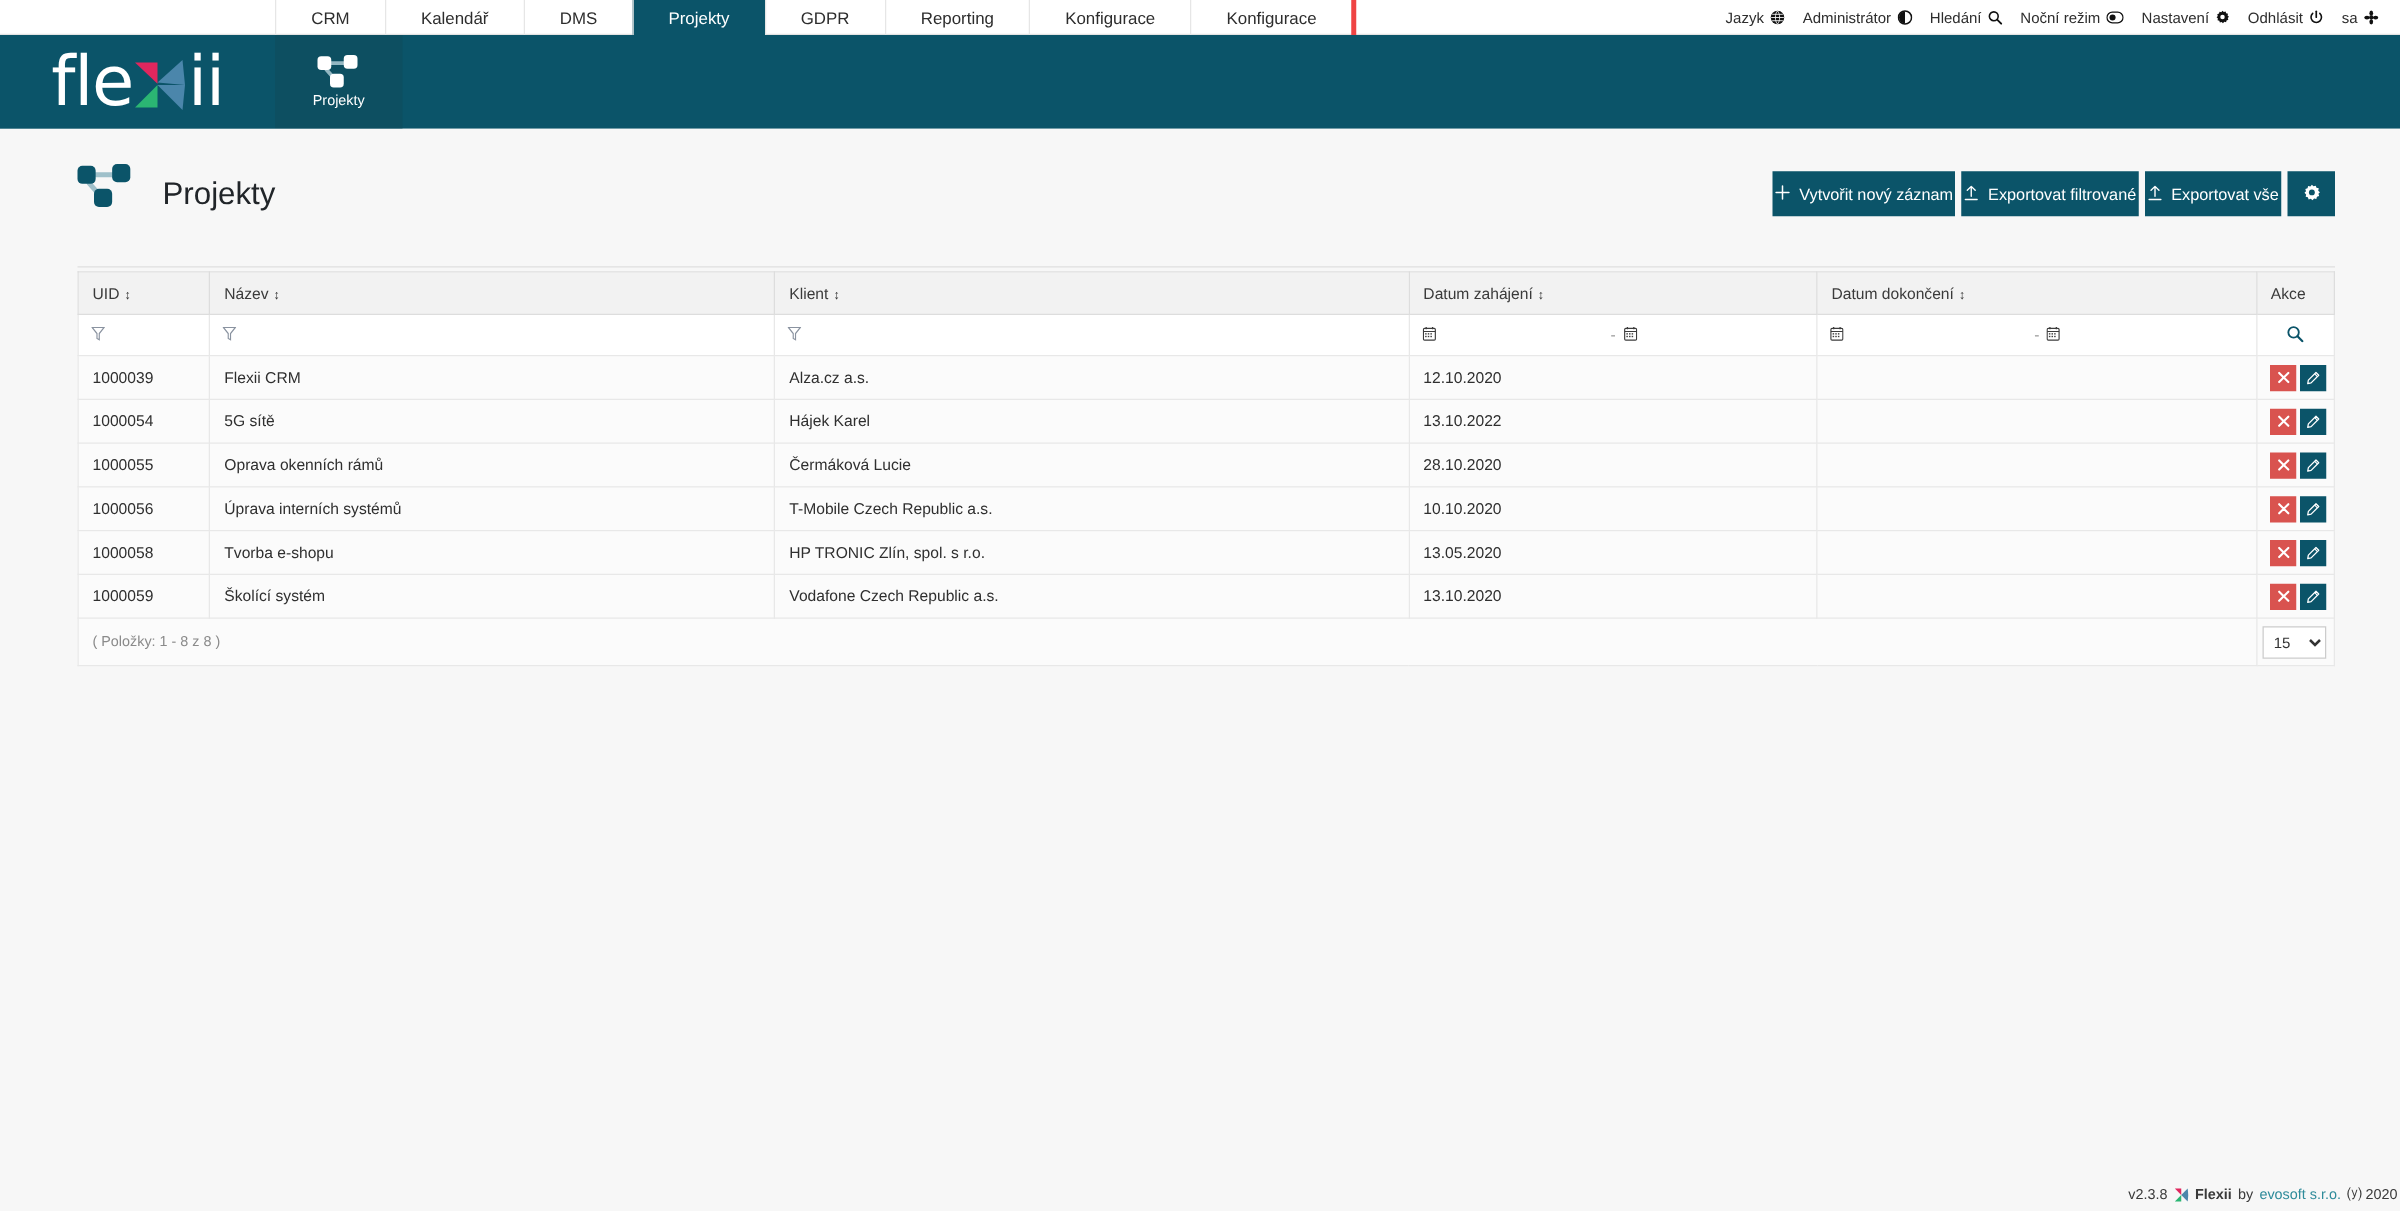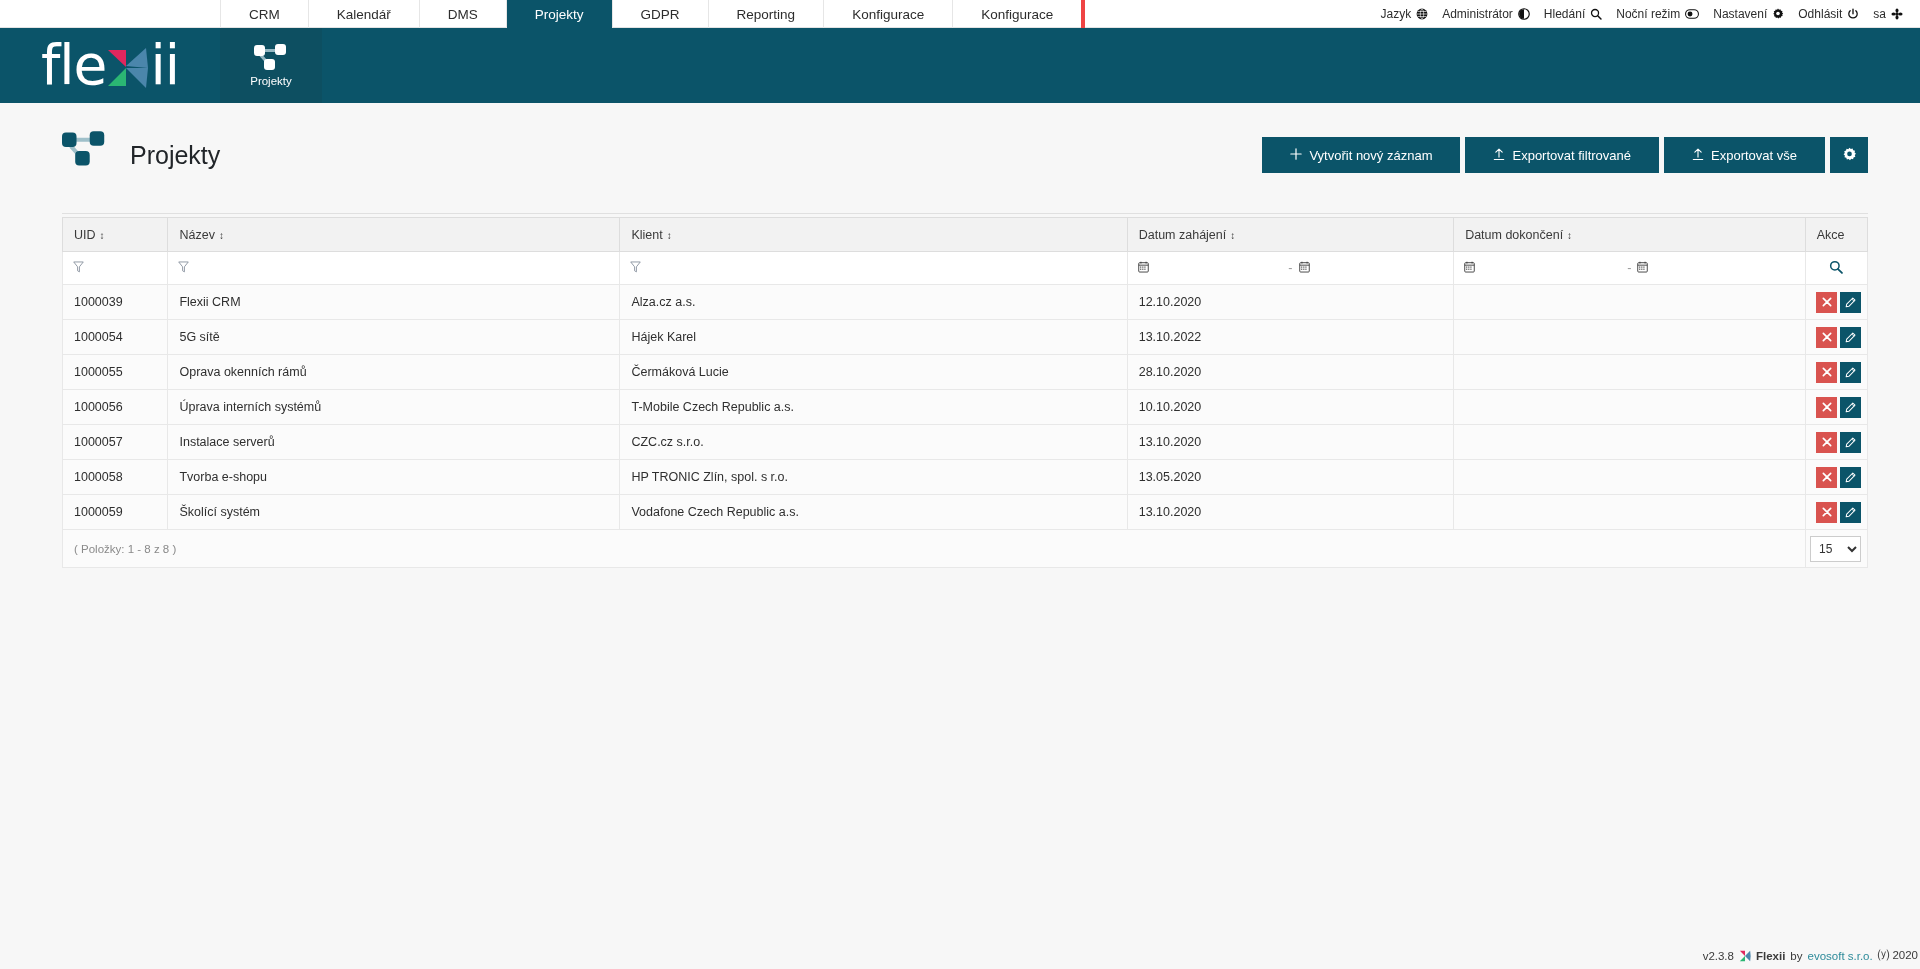--- a/index.html
+++ b/index.html
@@ -130,21 +130,21 @@
     font-weight: 400;
   }
   .page-title .nodes { width: 46px; height: 36px; transform: scale(1.32); transform-origin: left center; margin-right: 8px;}
   .head-actions { margin-left: auto; display: flex; gap: 5px; }
   .btn {
     background: #0b5469;
     color: #ffffff;
     border: none;
     font-size: 13px;
     font-family: "Liberation Sans", sans-serif;
-    padding: 0 28px;
+    padding: 0 2px;
     height: 36px;
     display: inline-flex; align-items: center; gap: 7px;
     cursor: pointer;
     white-space: nowrap;
   }
   .btn.square { width: 38px; padding: 0; justify-content: center; }
   .btn .bicon { font-size: 13px; line-height: 1; }
 
   
   .table-wrap {
@@ -607,37 +607,20 @@
                   <path d="M1.6 1.6 L10.4 10.4 M10.4 1.6 L1.6 10.4" stroke="#fff" stroke-width="2" stroke-linecap="round"></path>
                 </svg>
               </span><span class="act edit">
                 <svg width="11" height="11" viewBox="0 0 13 13">
                   <path d="M9.2 1.2 L11.8 3.8 L4.6 11 L1.4 11.6 L2 8.4 Z" fill="none" stroke="#fff" stroke-width="1.2" stroke-linejoin="round"></path>
                   <path d="M8 2.4 L10.6 5" stroke="#fff" stroke-width="1.1"></path>
                 </svg>
               </span></td>
           </tr>
           <tr>
-            <td>1000057</td>
-            <td>Instalace serverů</td>
-            <td>CZC.cz s.r.o.</td>
-            <td>13.10.2020</td>
-            <td></td>
-            <td class="actions-cell"><span class="act del">
-                <svg width="10" height="10" viewBox="0 0 12 12">
-                  <path d="M1.6 1.6 L10.4 10.4 M10.4 1.6 L1.6 10.4" stroke="#fff" stroke-width="2" stroke-linecap="round"></path>
-                </svg>
-              </span><span class="act edit">
-                <svg width="11" height="11" viewBox="0 0 13 13">
-                  <path d="M9.2 1.2 L11.8 3.8 L4.6 11 L1.4 11.6 L2 8.4 Z" fill="none" stroke="#fff" stroke-width="1.2" stroke-linejoin="round"></path>
-                  <path d="M8 2.4 L10.6 5" stroke="#fff" stroke-width="1.1"></path>
-                </svg>
-              </span></td>
-          </tr>
-          <tr>
             <td>1000058</td>
             <td>Tvorba e-shopu</td>
             <td>HP TRONIC Zlín, spol. s r.o.</td>
             <td>13.05.2020</td>
             <td></td>
             <td class="actions-cell"><span class="act del">
                 <svg width="10" height="10" viewBox="0 0 12 12">
                   <path d="M1.6 1.6 L10.4 10.4 M10.4 1.6 L1.6 10.4" stroke="#fff" stroke-width="2" stroke-linecap="round"></path>
                 </svg>
               </span><span class="act edit">

